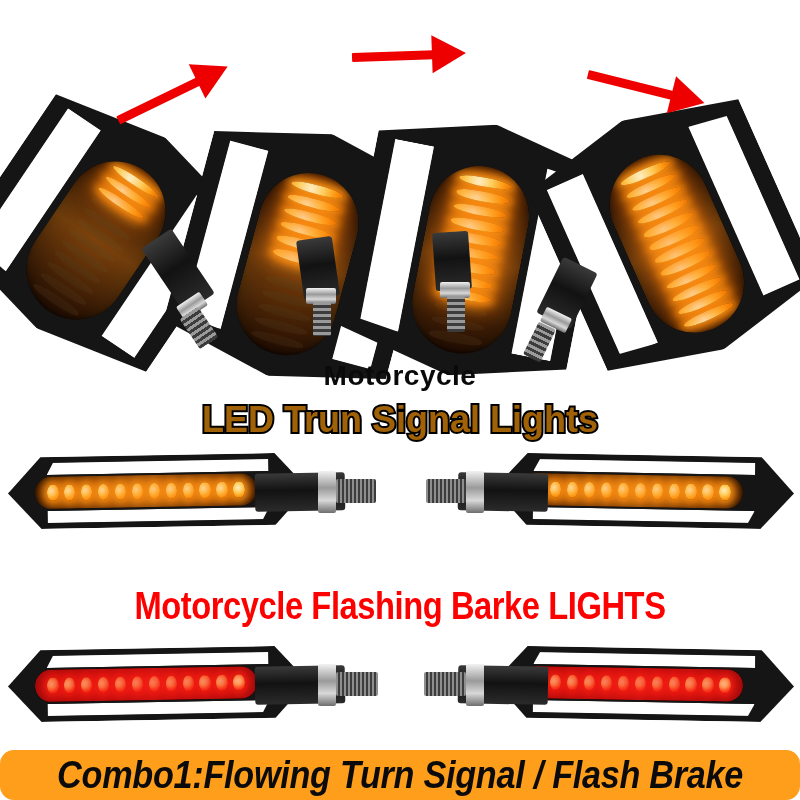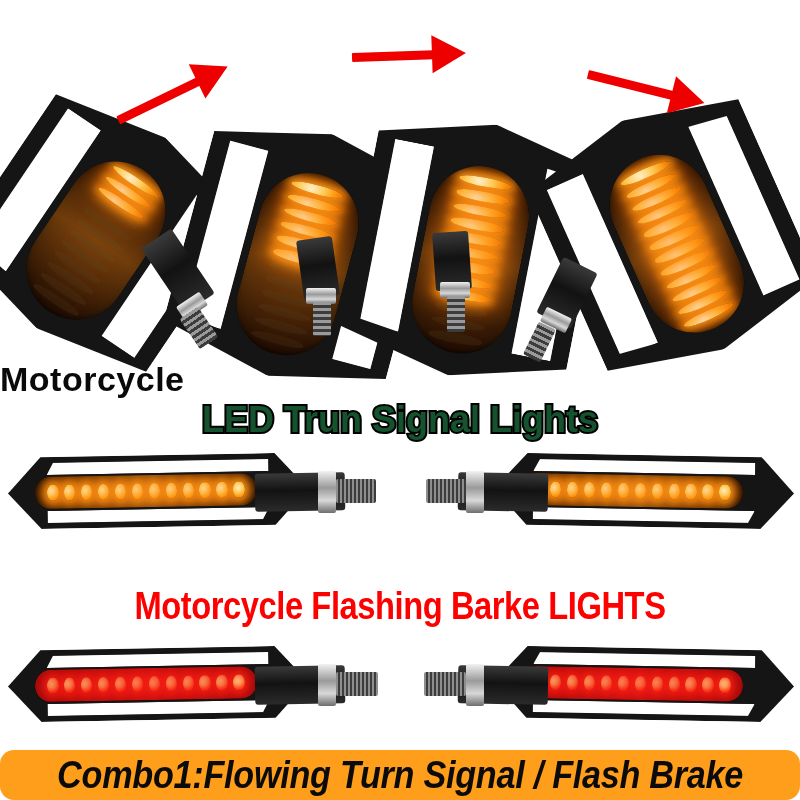--- a/index.html
+++ b/index.html
@@ -77,22 +77,22 @@
   .arrow .shaft{position:absolute;left:0;top:50%;height:9px;margin-top:-4.5px;border-radius:1px;}
   .arrow .head{
     position:absolute;top:50%;width:0;height:0;
     border-top:19px solid transparent;border-bottom:19px solid transparent;
     margin-top:-19px;
   }
 
   
   .txt{position:absolute;white-space:nowrap;}
   #t-motorcycle{
-    left:0;right:0;top:360px;
-    font-size:34px;font-weight:bold;color:#0a0a0a;
+    left:0;right:0;top:360px;text-align:center;
+    font-size:28px;font-weight:bold;color:#0a0a0a;
     letter-spacing:.5px;
   }
   #t-led{
     left:0;right:0;top:399px;text-align:center;
     font-size:36px;font-weight:bold;font-stretch:condensed;
     color:#f4703a;
     -webkit-text-stroke:4px #000;
     paint-order:stroke fill;
     letter-spacing:0px;
   }
@@ -243,21 +243,21 @@
     <div class="shaft" style="width: 90px; background: rgb(238, 0, 0);"></div>
     <div class="head" style="left: 80px; border-left: 34px solid rgb(238, 0, 0);"></div>
   </div>
 
   <div class="arrow" id="a3" style="left:588px;top:74px;width:125px;transform:rotate(14deg);">
     <div class="shaft" style="width: 96px; background: rgb(238, 0, 0);"></div>
     <div class="head" style="left: 86px; border-left: 34px solid rgb(238, 0, 0);"></div>
   </div>
 
   <div class="txt" id="t-motorcycle" style="color: rgb(10, 10, 10);">Motorcycle</div>
-  <div class="txt" id="t-led" style="color: #14532d; -webkit-text-stroke-color: rgb(0, 0, 0);">LED Trun Signal Lights</div>
+  <div class="txt" id="t-led" style="color: #a16207; -webkit-text-stroke-color: rgb(0, 0, 0);">LED Trun Signal Lights</div>
   <div class="txt" id="t-brake" style="color: rgb(255, 0, 0);">Motorcycle Flashing Barke LIGHTS</div>
 
   <div class="unit" id="m1" style="left:8px;top:452px;width:300px;height:78px;transform:rotate(-1deg);">
     <div class="frame">
       <div class="cage"></div>
       <div class="slotT"></div>
       <div class="slotB"></div>
       <div class="lens">
         <div class="leds">
             <span class="led on"></span>

